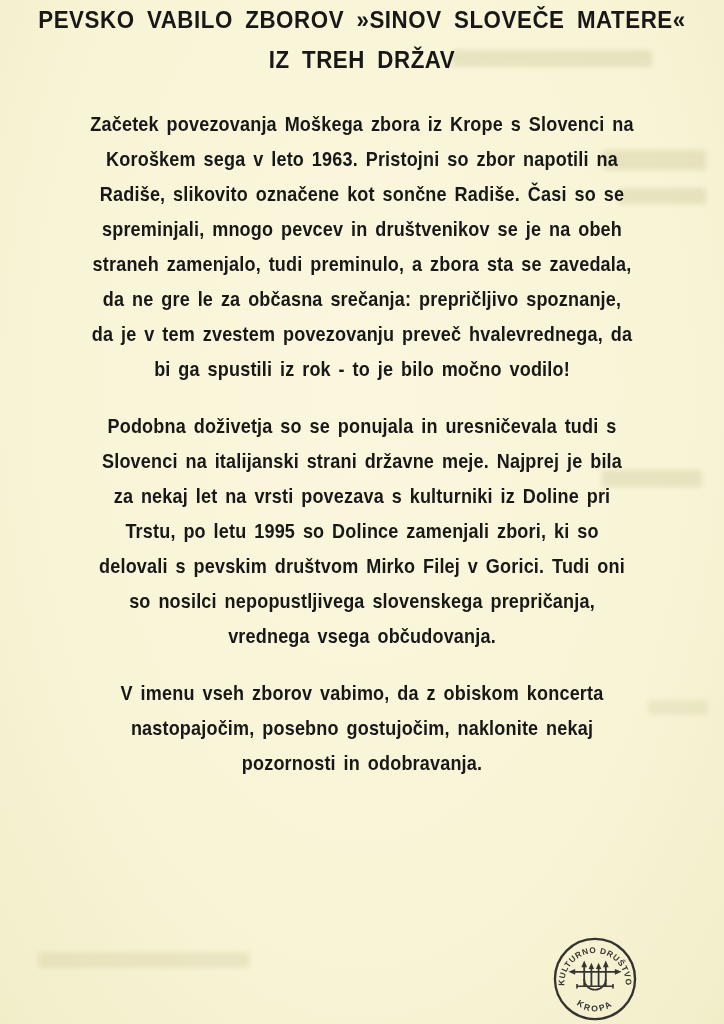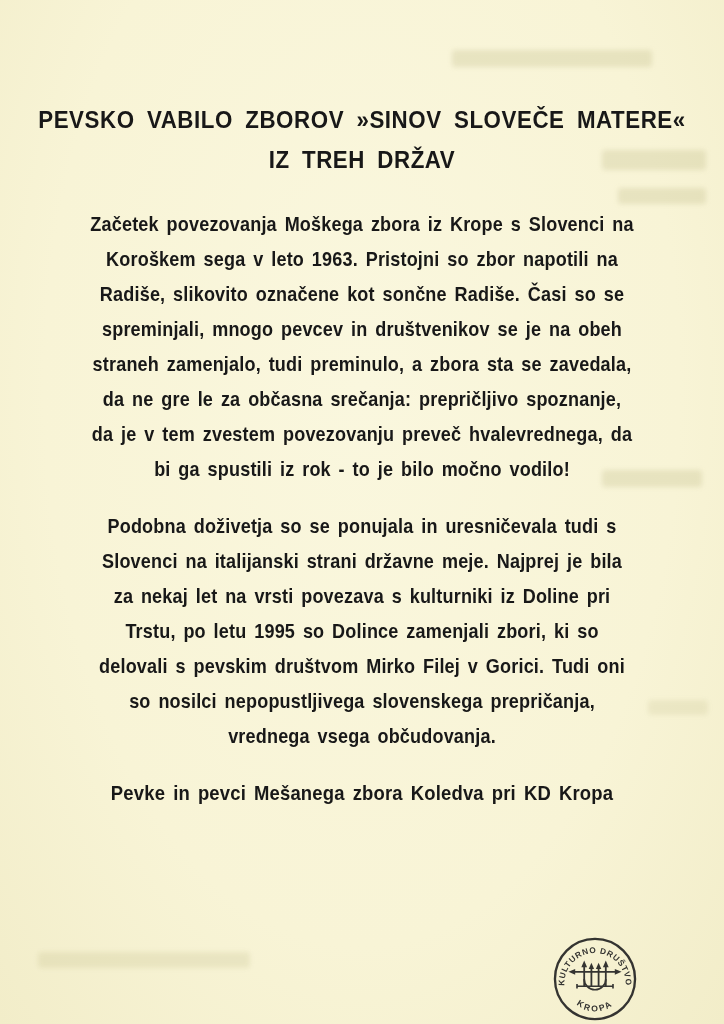--- a/index.html
+++ b/index.html
@@ -12,21 +12,20 @@
     font-family:"Liberation Sans","DejaVu Sans",sans-serif;
     background:#e9e4c4;
   }
   .page{
     position:relative;
     width:724px;height:1024px;
     overflow:hidden;
     background:radial-gradient(ellipse at 50% 38%, #faf7de 0%, var(--paper) 62%, #f2edc9 100%);
     color:var(--ink);
     box-sizing:border-box;
-    padding-top:100px;
   }
   
   .artifact{
     position:absolute;
     background:rgba(165,158,102,.20);
     border-radius:4px;
     filter:blur(2.5px);
     pointer-events:none;
   }
   .a1{top:50px;left:452px;width:200px;height:17px;}
@@ -118,25 +117,27 @@
       </div>
       <div class="para">
         <div class="line">Podobna doživetja so se ponujala in uresničevala tudi s</div>
         <div class="line">Slovenci na italijanski strani državne meje. Najprej je bila</div>
         <div class="line">za nekaj let na vrsti povezava s kulturniki iz Doline pri</div>
         <div class="line">Trstu, po letu 1995 so Dolince zamenjali zbori, ki so</div>
         <div class="line">delovali s pevskim društvom Mirko Filej v Gorici. Tudi oni</div>
         <div class="line">so nosilci nepopustljivega slovenskega prepričanja,</div>
         <div class="line">vrednega vsega občudovanja.</div>
       </div>
+      <div class="para">
+        <div class="line">V imenu vseh zborov vabimo, da z obiskom koncerta</div>
+        <div class="line">nastopajočim, posebno gostujočim, naklonite nekaj</div>
+        <div class="line">pozornosti in odobravanja.</div>
+      </div>
     </div>
 
-  <div class="signature">
-    <div class="line">Pevke in pevci Mešanega zbora Koledva pri KD Kropa</div>
-  </div>
 
   <div class="stamp">
     <svg viewBox="0 0 100 100">
       <defs>
         <path id="arcTop" d="M 16.5,61 A 34,34 0 1 1 83.5,61" fill="none"></path>
         <path id="arcBot" d="M 21,66 A 31,31 0 0 0 79,66" fill="none"></path>
       </defs>
       <circle cx="50" cy="50" r="44.5" fill="none" stroke="currentColor" stroke-width="2.6"></circle>
       <text font-size="9.2" letter-spacing="0.8">
         <textPath href="#arcTop" startOffset="50%" text-anchor="middle">KULTURNO DRUŠTVO</textPath>

